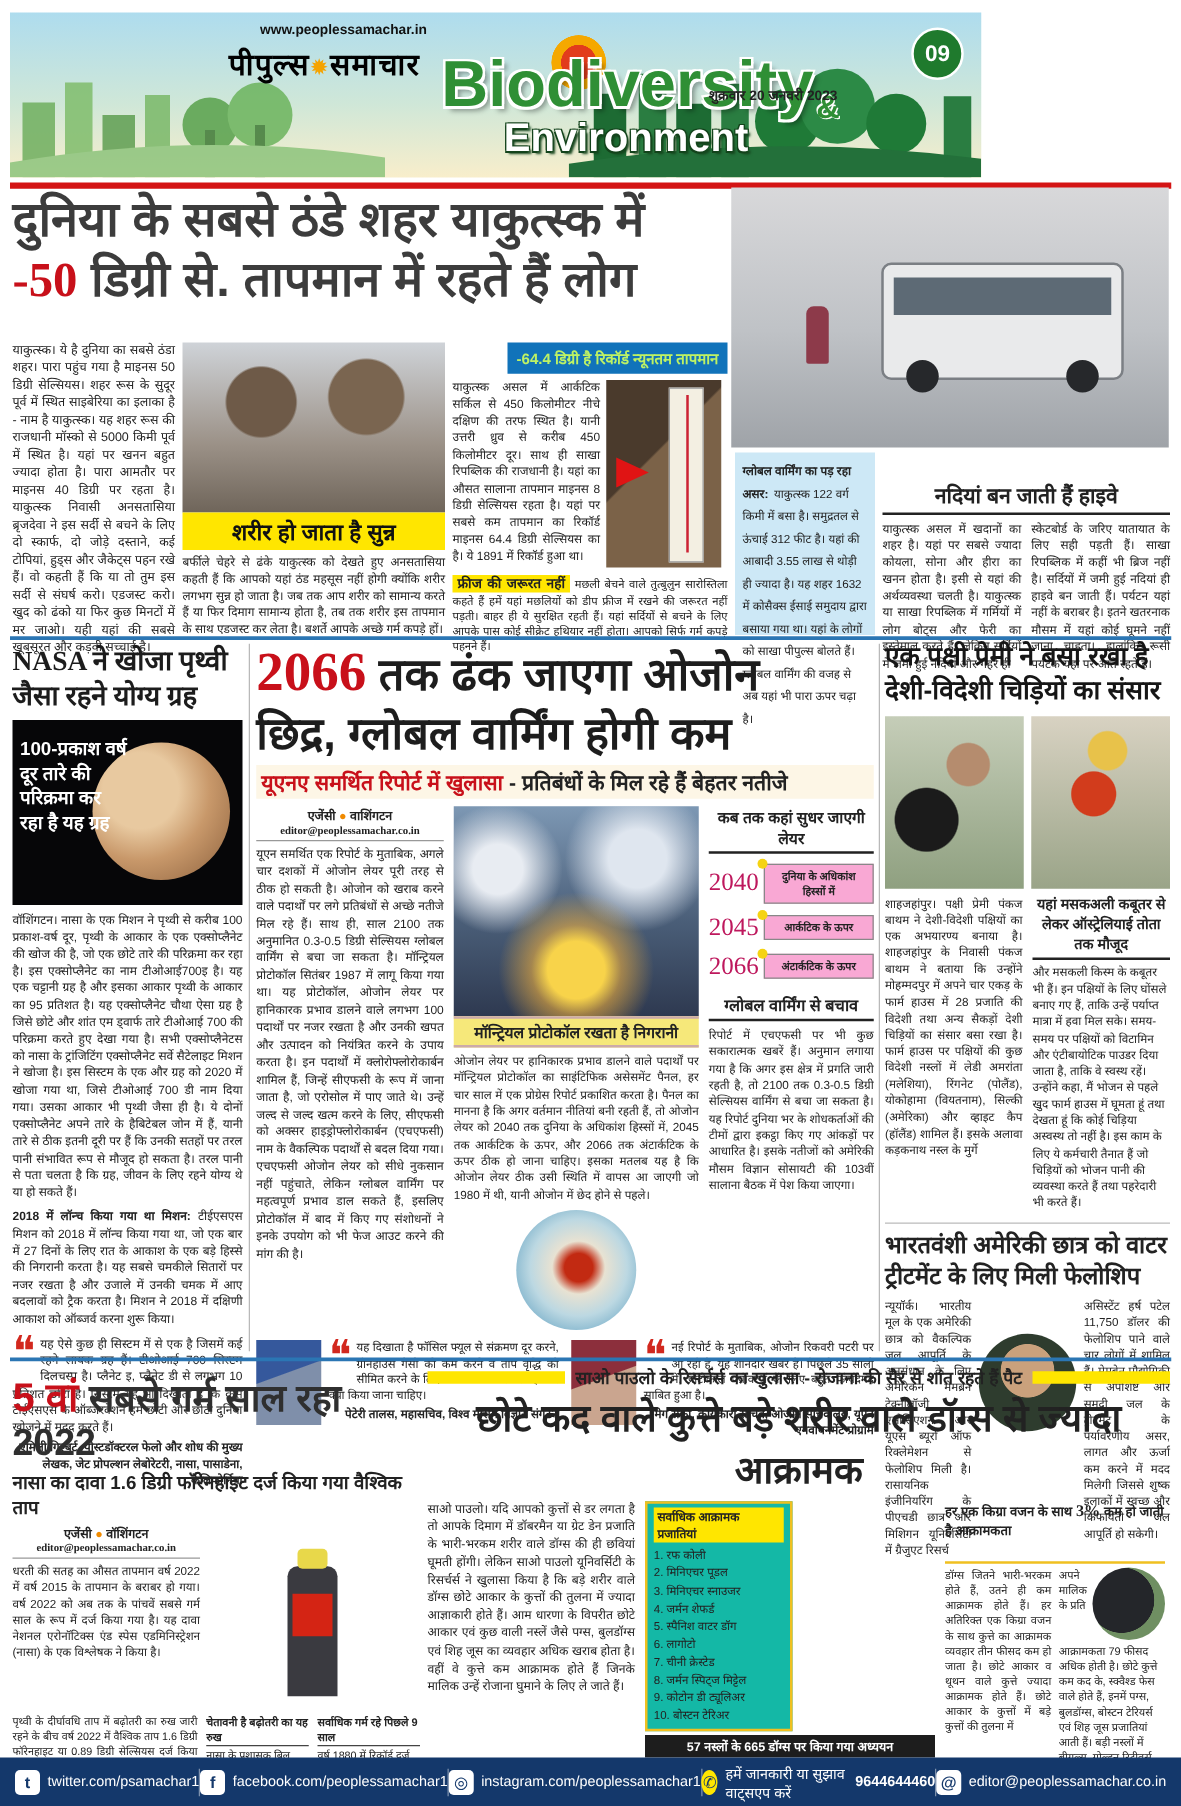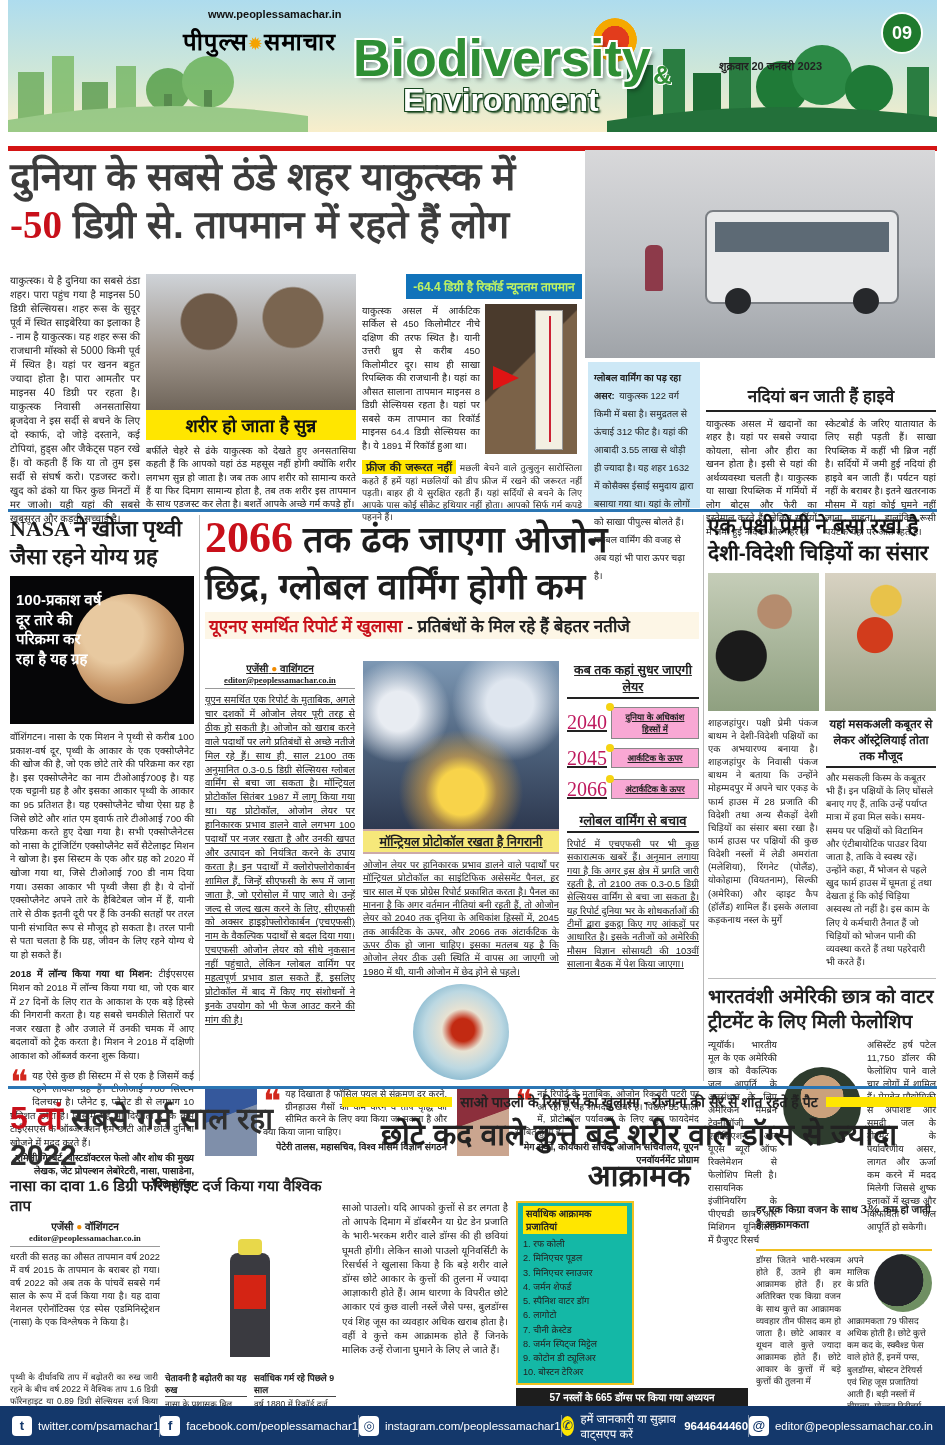--- a/index.html
+++ b/index.html
@@ -4,21 +4,21 @@
 <style>
   html,body{margin:0;padding:0;background:#e8e8e8;}
   #page{position:relative;width:945px;height:1445px;background:#ffffff;
         font-family:"Liberation Sans","DejaVu Sans",sans-serif;color:#222;overflow:hidden;}
   .abs{position:absolute;}
   .jtxt{text-align:justify;}
   .b{font-weight:bold;}
   .red{color:#c8101a;}
 
   
-  .banner{left:8px;top:0;width:929px;height:132px;
+  .banner{left:8px;top:10px;width:777px;height:132px;
     background:linear-gradient(180deg,#aedcee 0%,#cfe7d8 55%,#f8eecb 100%);overflow:hidden;}
   .banner-city-left{position:absolute;left:0;bottom:0;width:300px;height:90px;opacity:.85;}
   .banner-city-right{position:absolute;right:0;bottom:0;width:330px;height:95px;}
   .site-url{position:absolute;left:200px;top:8px;font-size:11px;font-weight:bold;color:#111;}
   .np-logo{position:absolute;left:175px;top:24px;font-size:24px;font-weight:bold;color:#000;letter-spacing:1px;}
   .np-logo .sun{color:#f5a300;font-size:18px;}
   .bio-title{position:absolute;left:345px;top:28px;font-size:52px;font-weight:bold;color:#2f8f35;
     text-shadow:2px 2px 0 #fff,-2px -2px 0 #fff,2px -2px 0 #fff,-2px 2px 0 #fff,4px 4px 4px rgba(0,0,0,.35);}
   .bio-amp{position:absolute;left:645px;top:60px;font-size:26px;font-weight:bold;color:#2f8f35;
     text-shadow:1px 1px 0 #fff,-1px -1px 0 #fff;}
@@ -83,21 +83,21 @@
   .runin{font-weight:bold;}
   .quote-block{margin-top:6px;font-size:9.6px;line-height:1.4;}
   .qmark{float:left;font-size:34px;line-height:.8;color:#d2281e;margin-right:4px;font-family:"Liberation Serif",serif;}
   .q-attrib{font-weight:bold;text-align:right;font-size:9.4px;margin-top:2px;}
 
   
   .ozone{left:205px;top:512px;width:494px;}
   .oz-hl{font-size:36px;font-weight:bold;line-height:1.2;color:#1d1d1d;}
   .oz-hl .red{font-family:"Liberation Serif","DejaVu Serif",serif;font-size:44px;}
   .oz-sub{margin-top:4px;font-size:17px;font-weight:bold;background:#fdf6e6;padding:2px 4px;}
-  .oz-cols{display:flex;gap:8px;margin-top:22px;text-decoration:underline;}
+  .oz-cols{display:flex;gap:8px;margin-top:6px;}
   .oz-c1{width:150px;}
   .byline{text-align:center;font-weight:bold;font-size:10px;}
   .byline .dot{color:#f08a00;}
   .bymail{text-align:center;font-weight:bold;font-size:8.6px;border-bottom:1px solid #999;padding-bottom:3px;margin-bottom:4px;font-family:"Liberation Serif",serif;}
   .oz-body{font-size:9.6px;line-height:1.45;}
   .oz-c2{width:196px;}
   .cloud-img{width:196px;height:168px;background:
     radial-gradient(circle at 50% 78%,#f8d34a 0 14%,rgba(248,180,60,.55) 22%,transparent 38%),
     radial-gradient(circle at 18% 30%,#e8ecf2 0 10%,transparent 26%),
     radial-gradient(circle at 75% 25%,#dfe6ef 0 12%,transparent 30%),

